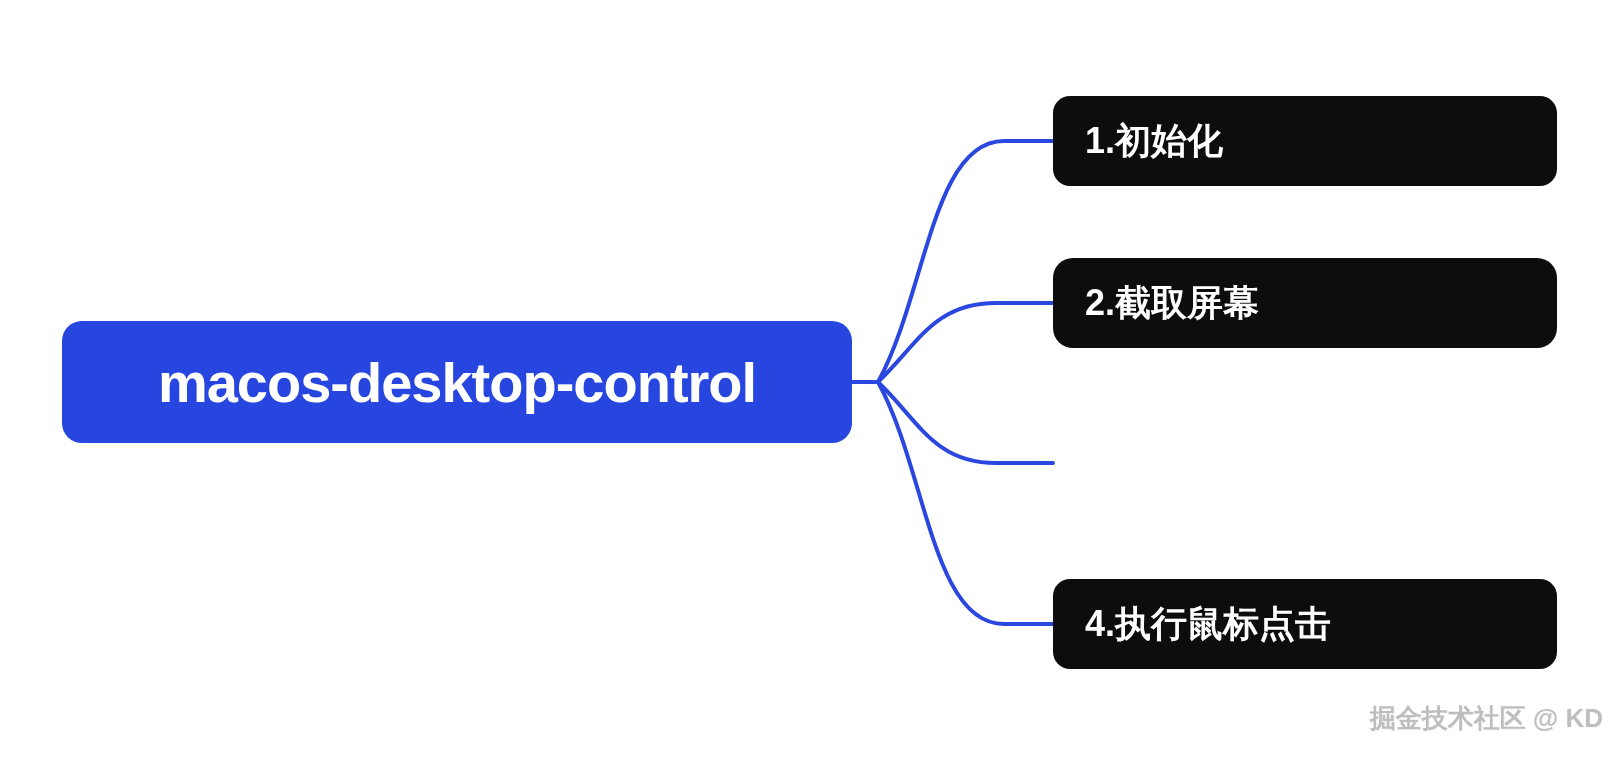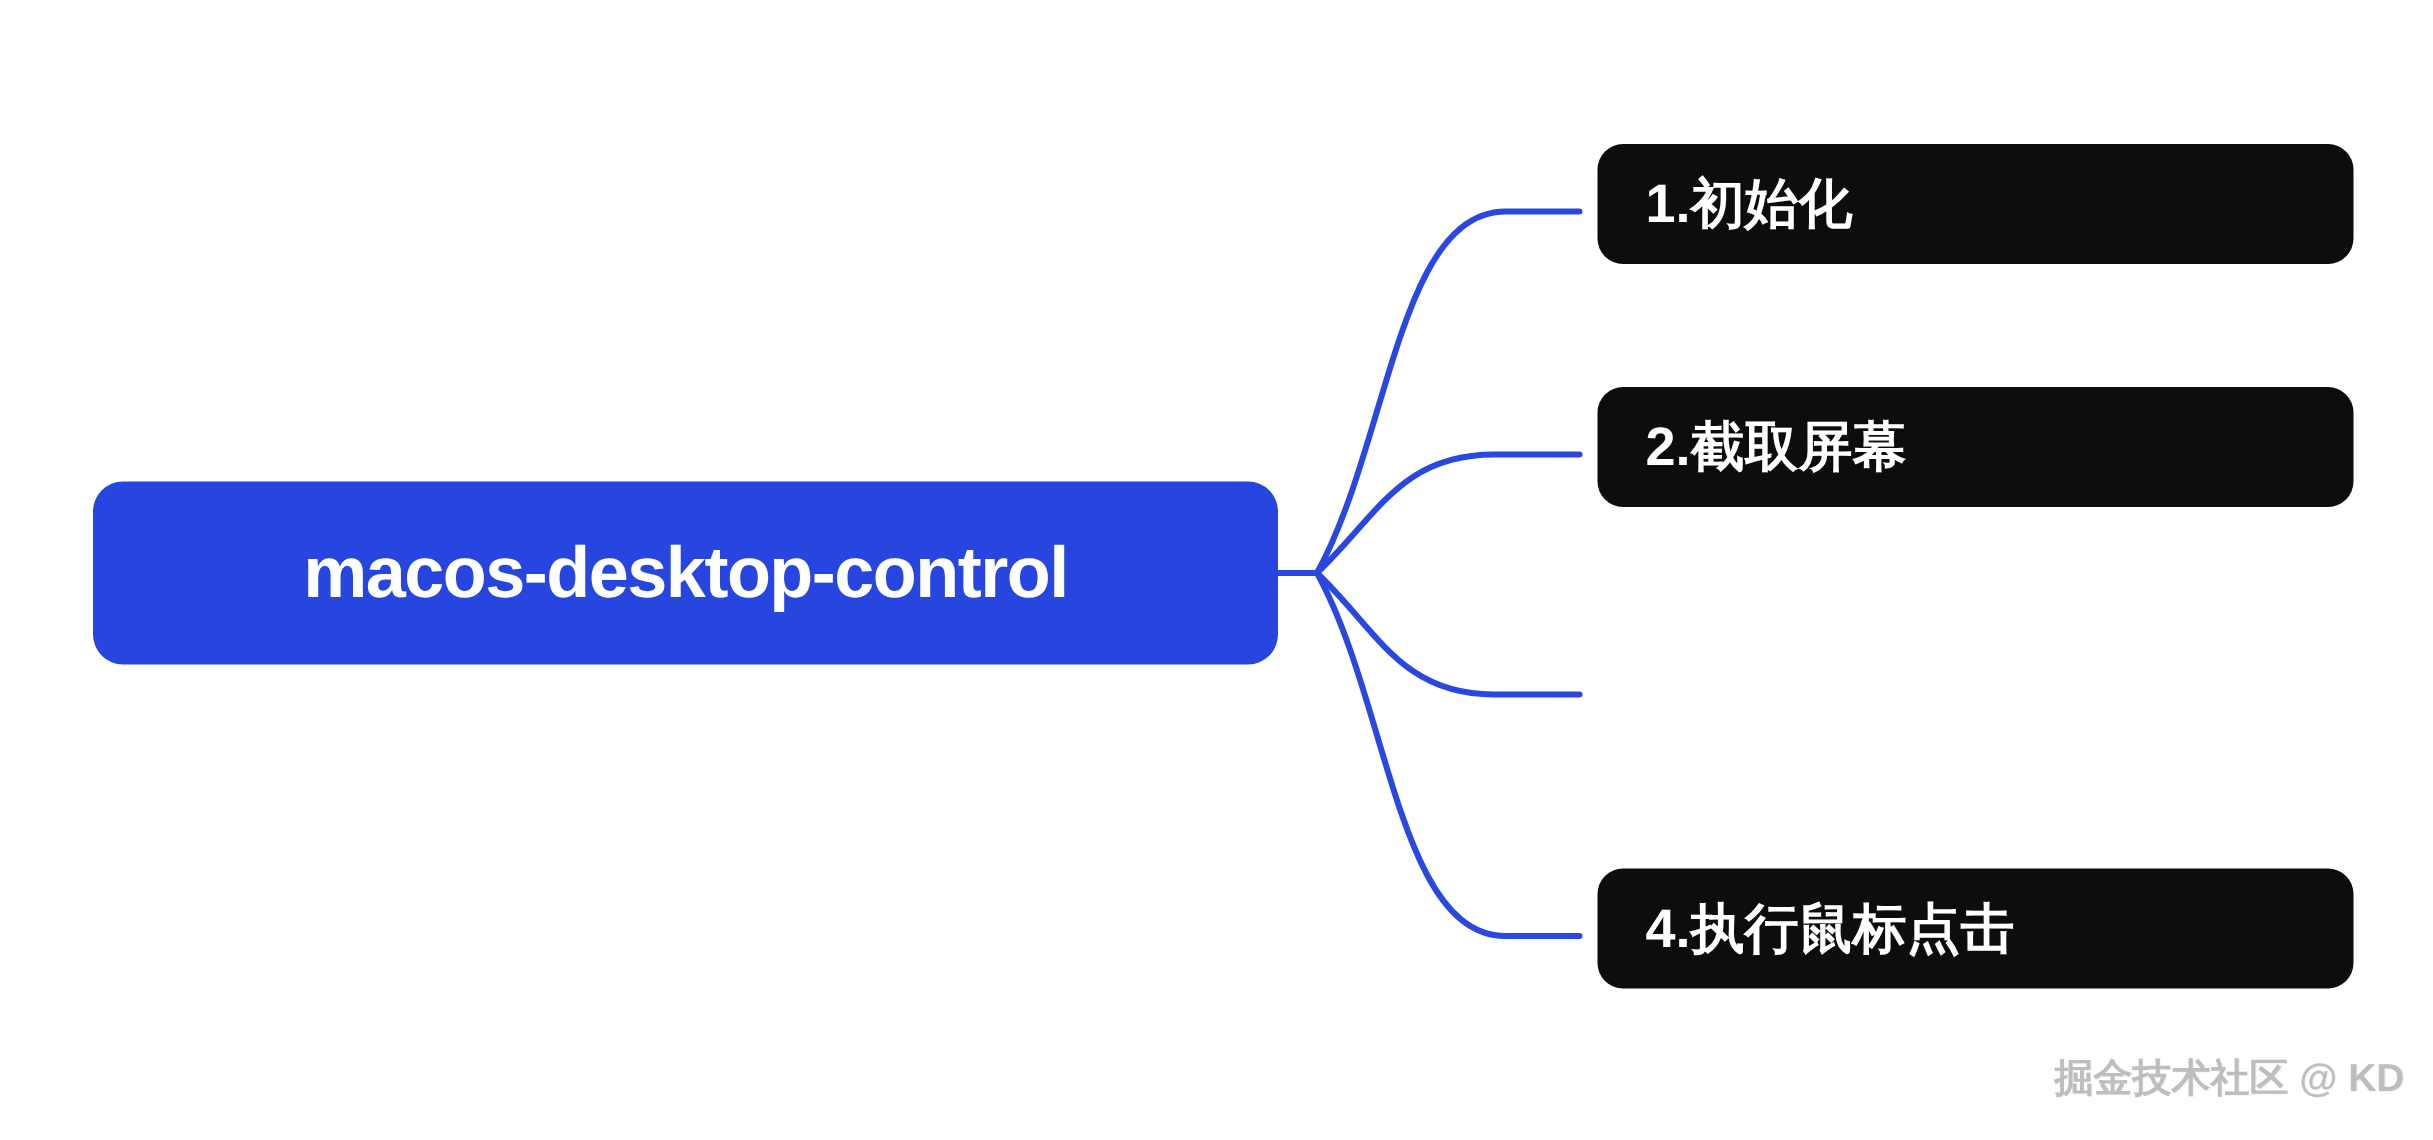--- a/index.html
+++ b/index.html
@@ -30,40 +30,39 @@
   }
   .root-node{
     position:absolute;
     left:62px;top:321px;width:790px;height:122px;
     background:var(--root-bg);
     border-radius:20px;
     display:flex;align-items:center;justify-content:center;
   }
   .root-node .label{
     color:var(--node-text);
-    font-size:48px;font-weight:700;
+    font-size:56px;font-weight:700;
     letter-spacing:-1px;
     white-space:nowrap;
   }
   .child-node{
     position:absolute;
-    left:1053px;width:504px;height:80px;
+    left:1053px;width:504px;height:90px;
     background:var(--child-bg);
     border-radius:17px;
     display:flex;align-items:center;
     padding-left:32px;
-    margin-left:12px;
   }
   .child-node .label{
     color:var(--node-text);
     font-size:36px;font-weight:700;
     white-space:nowrap;
   }
   .child-1{top:96px;}
-  .child-2{top:258px;}
+  .child-2{top:258px;border-radius:20px;}
   .child-3{top:418px;}
   .child-4{top:579px;}
   .watermark{
     position:absolute;
     right:19px;bottom:24px;
     color:var(--watermark);
     font-size:26px;font-weight:700;
     text-shadow:1px 1px 0 #f7f7f7;
     white-space:nowrap;
   }

